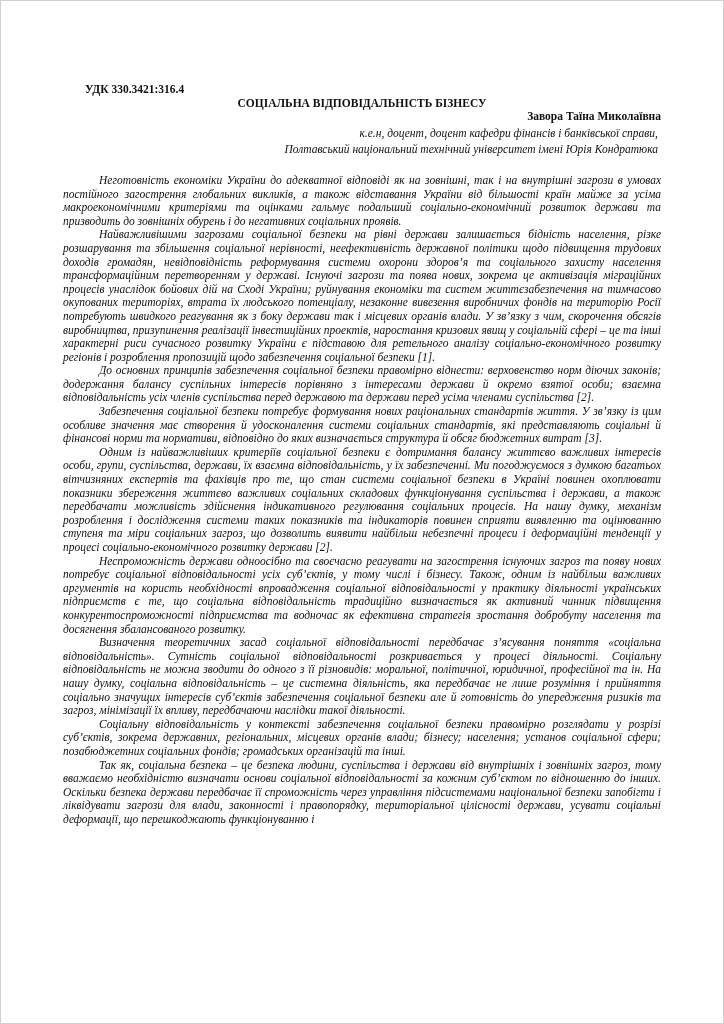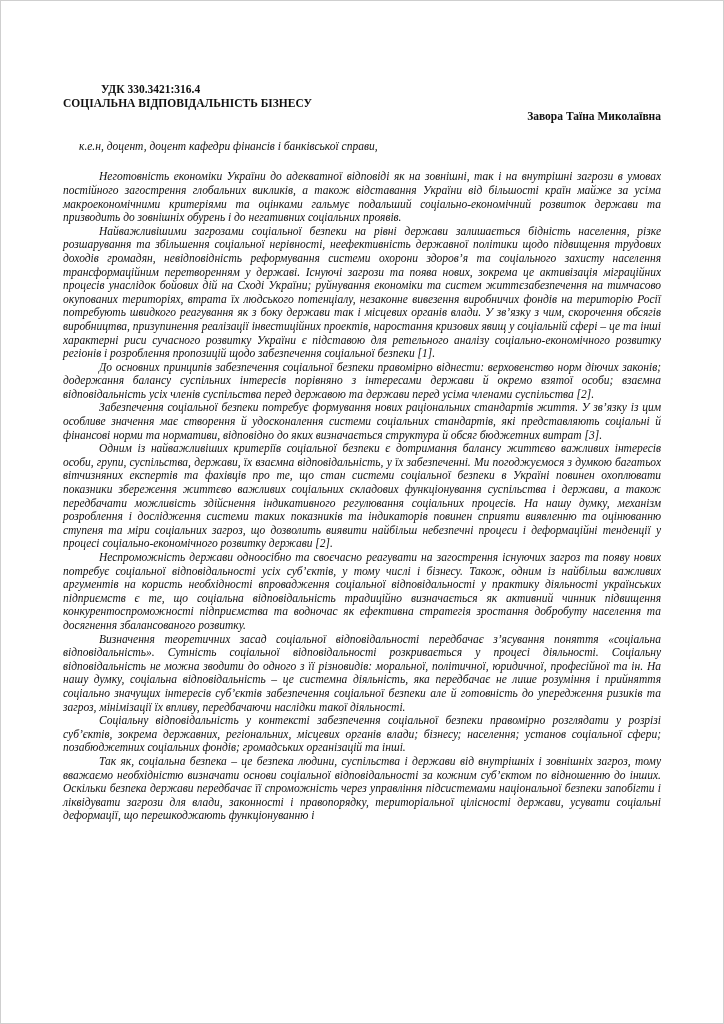--- a/index.html
+++ b/index.html
@@ -16,56 +16,58 @@
     box-sizing: border-box;
     padding: 82px 62px 40px 62px;
     font-family: "Liberation Serif", "DejaVu Serif", serif;
     font-size: 11.5px;
     line-height: 13.6px;
     color: #101010;
     overflow: hidden;
     border: 1px solid #cfcfcf;
   }
   .udc {
-    margin: 0 0 0 38px;
+    margin: 0 0 0 22px;
     font-weight: bold;
     text-align: left;
   }
   .title {
     margin: 0;
     font-weight: bold;
+    text-align: center;
   }
   .author {
     margin: 0;
     font-weight: bold;
     text-align: right;
   }
   .affil {
-    margin: 16px;
+    margin: 3px;
     font-style: italic;
-    text-align: left;
+    text-align: right;
   }
   .body-text {
     margin-top: 17px;
     font-style: italic;
   }
   .para {
     margin: 0;
     text-indent: 36px;
     text-align: justify;
   }
 </style>
 </head>
 <body>
 
 <div class="page">
   <p class="udc">УДК 330.3421:316.4</p>
   <p class="title">СОЦІАЛЬНА ВІДПОВІДАЛЬНІСТЬ БІЗНЕСУ</p>
   <p class="author">Завора Таїна Миколаївна</p>
   <p class="affil">к.е.н, доцент, доцент кафедри фінансів і банківської справи,</p>
+  <p class="affil">Полтавський національний технічний університет імені Юрія Кондратюка</p>
 
   <div class="body-text">
     <p class="para">Неготовність економіки України до адекватної відповіді як на зовнішні, так і на внутрішні загрози в умовах постійного загострення глобальних викликів, а також відставання України від більшості країн майже за усіма макроекономічними критеріями та оцінками гальмує подальший соціально-економічний розвиток держави та призводить до зовнішніх обурень і до негативних соціальних проявів.</p>
     <p class="para">Найважливішими загрозами соціальної безпеки на рівні держави залишається бідність населення, різке розшарування та збільшення соціальної нерівності, неефективність державної політики щодо підвищення трудових доходів громадян, невідповідність реформування системи охорони здоров’я та соціального захисту населення трансформаційним перетворенням у державі. Існуючі загрози та поява нових, зокрема це активізація міграційних процесів унаслідок бойових дій на Сході України; руйнування економіки та систем життєзабезпечення на тимчасово окупованих територіях, втрата їх людського потенціалу, незаконне вивезення виробничих фондів на територію Росії потребують швидкого реагування як з боку держави так і місцевих органів влади. У зв’язку з чим, скорочення обсягів виробництва, призупинення реалізації інвестиційних проектів, наростання кризових явищ у соціальній сфері – це та інші характерні риси сучасного розвитку України є підставою для ретельного аналізу соціально-економічного розвитку регіонів і розроблення пропозицій щодо забезпечення соціальної безпеки [1].</p>
     <p class="para">До основних принципів забезпечення соціальної безпеки правомірно віднести: верховенство норм діючих законів; додержання балансу суспільних інтересів порівняно з інтересами держави й окремо взятої особи; взаємна відповідальність усіх членів суспільства перед державою та держави перед усіма членами суспільства [2].</p>
     <p class="para">Забезпечення соціальної безпеки потребує формування нових раціональних стандартів життя. У зв’язку із цим особливе значення має створення й удосконалення системи соціальних стандартів, які представляють соціальні й фінансові норми та нормативи, відповідно до яких визначається структура й обсяг бюджетних витрат [3].</p>
     <p class="para">Одним із найважливіших критеріїв соціальної безпеки є дотримання балансу життєво важливих інтересів особи, групи, суспільства, держави, їх взаємна відповідальність, у їх забезпеченні. Ми погоджуємося з думкою багатьох вітчизняних експертів та фахівців про те, що стан системи соціальної безпеки в Україні повинен охоплювати показники збереження життєво важливих соціальних складових функціонування суспільства і держави, а також передбачати можливість здійснення індикативного регулювання соціальних процесів. На нашу думку, механізм розроблення і дослідження системи таких показників та індикаторів повинен сприяти виявленню та оцінюванню ступеня та міри соціальних загроз, що дозволить виявити найбільш небезпечні процеси і деформаційні тенденції у процесі соціально-економічного розвитку держави [2].</p>
     <p class="para">Неспроможність держави одноосібно  та своєчасно реагувати на загострення існуючих загроз та появу нових потребує соціальної відповідальності усіх суб’єктів, у тому числі і бізнесу. Також, одним із найбільш важливих аргументів на користь необхідності впровадження соціальної відповідальності у практику діяльності українських підприємств є те, що соціальна відповідальність традиційно визначається як активний чинник підвищення конкурентоспроможності підприємства та водночас як ефективна стратегія зростання добробуту населення та досягнення збалансованого розвитку.</p>
     <p class="para">Визначення теоретичних засад соціальної відповідальності передбачає з’ясування поняття «соціальна відповідальність». Сутність соціальної відповідальності розкривається у процесі діяльності. Соціальну відповідальність не можна зводити до одного з її різновидів: моральної, політичної, юридичної, професійної та ін. На нашу думку, соціальна відповідальність – це системна діяльність, яка передбачає не лише розуміння і прийняття соціально значущих інтересів суб’єктів забезпечення соціальної безпеки але й готовність до упередження ризиків та загроз, мінімізації їх впливу, передбачаючи наслідки такої діяльності.</p>
     <p class="para">Соціальну відповідальність у контексті забезпечення соціальної безпеки правомірно розглядати у розрізі суб’єктів, зокрема державних, регіональних, місцевих органів влади; бізнесу; населення; установ соціальної сфери; позабюджетних соціальних фондів; громадських організацій та інші.</p>

